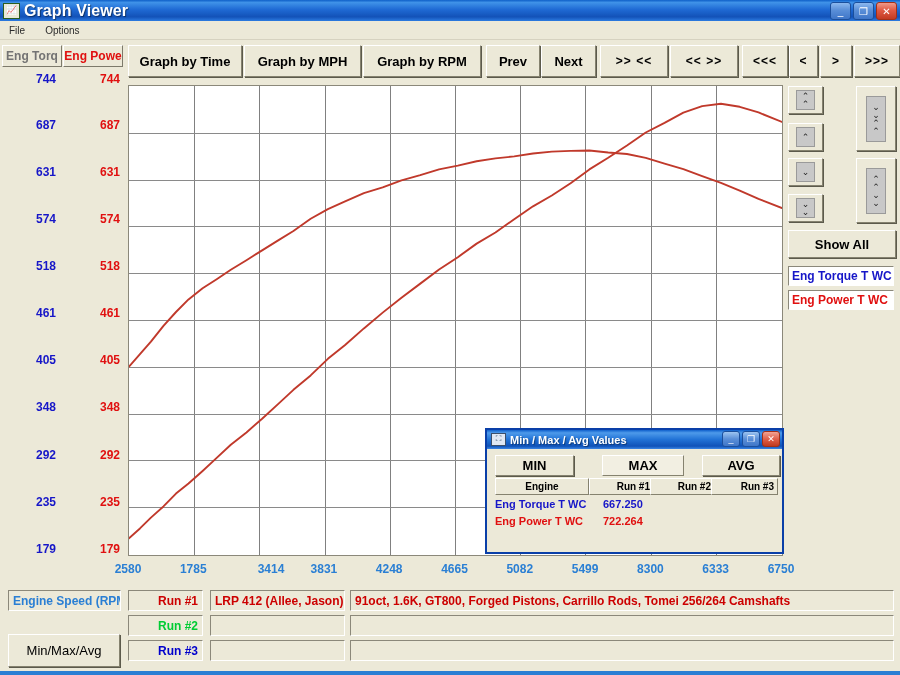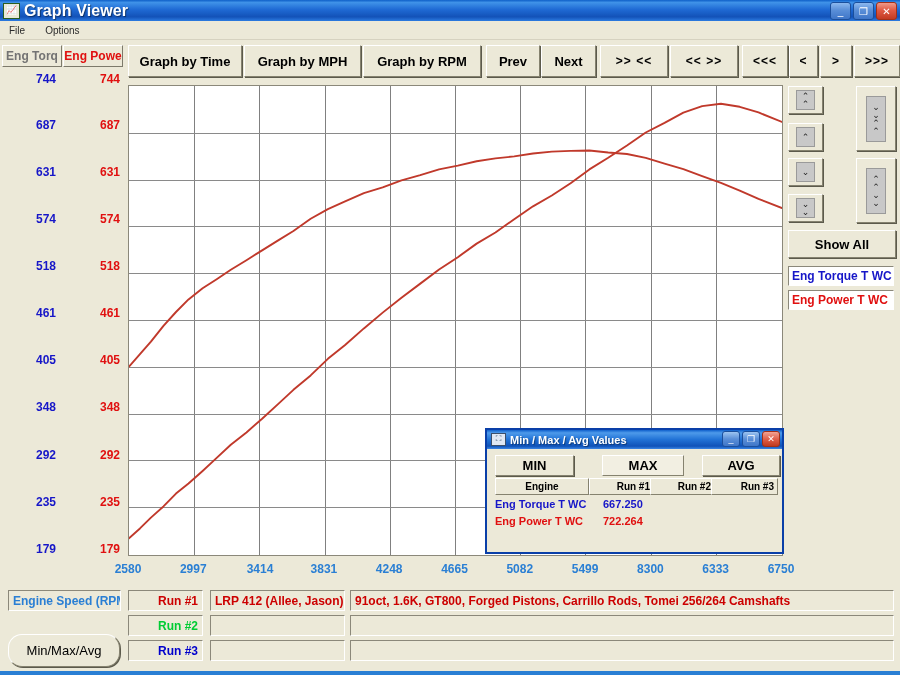--- a/index.html
+++ b/index.html
@@ -256,22 +256,22 @@
         <line x1="0" x2="653" y1="328.5" y2="328.5" stroke="#8a8a8a" stroke-width="1"></line>
         <line x1="0" x2="653" y1="374.5" y2="374.5" stroke="#8a8a8a" stroke-width="1"></line>
         <line x1="0" x2="653" y1="421.5" y2="421.5" stroke="#8a8a8a" stroke-width="1"></line>
         <path d="M0.00 280.65 L10.96 268.18 L21.92 255.65 L34.45 239.79 L46.98 226.01 L59.51 213.42 L73.60 202.31 L87.69 193.19 L101.79 183.76 L117.45 174.25 L133.11 164.33 L148.76 154.64 L164.42 145.02 L181.65 132.74 L198.88 123.11 L216.10 115.49 L234.89 107.13 L253.68 101.39 L272.47 94.37 L291.27 89.14 L310.06 83.36 L328.85 79.59 L347.64 75.24 L366.43 72.37 L385.22 70.39 L404.01 67.55 L422.81 65.59 L441.60 64.83 L460.39 64.53 L479.18 66.55 L497.97 68.01 L516.76 71.81 L535.55 77.59 L554.35 83.16 L573.14 90.20 L591.93 96.98 L610.72 104.54 L629.51 112.95 L653.00 122.08" fill="none" stroke="#c0392b" stroke-width="1.9" stroke-linejoin="round" stroke-linecap="round"></path>
         <path d="M0.00 452.21 L10.96 442.42 L21.92 431.66 L34.45 420.46 L46.98 407.61 L59.51 397.55 L73.60 384.94 L87.69 371.88 L101.79 358.71 L117.45 346.43 L133.11 332.73 L148.76 318.36 L164.42 303.83 L181.65 289.40 L198.88 272.84 L216.10 258.98 L234.89 242.41 L253.68 226.62 L272.47 211.75 L291.27 197.62 L310.06 183.52 L328.85 171.18 L347.64 157.64 L366.43 146.52 L385.22 133.16 L404.01 120.33 L422.81 109.46 L441.60 97.20 L460.39 83.42 L479.18 71.74 L497.97 59.47 L516.76 46.52 L535.55 36.94 L554.35 26.69 L573.14 20.18 L591.93 17.76 L610.72 20.80 L629.51 26.44 L653.00 35.95" fill="none" stroke="#c0392b" stroke-width="1.9" stroke-linejoin="round" stroke-linecap="round"></path>
       </svg>
   </div>
 
   <div id="xaxis-labels">
       <div class="xlab" style="left: 98px;">2580</div>
-      <div class="xlab" style="left: 163.3px;">2997</div>
-      <div class="xlab" style="left: 230px;">3414</div>
+      <div class="xlab" style="left: 163.3px;">1785</div>
+      <div class="xlab" style="left: 241px;">3414</div>
       <div class="xlab" style="left: 293.9px;">3831</div>
       <div class="xlab" style="left: 359.2px;">4248</div>
       <div class="xlab" style="left: 424.5px;">4665</div>
       <div class="xlab" style="left: 489.8px;">5082</div>
       <div class="xlab" style="left: 555.1px;">5499</div>
       <div class="xlab" style="left: 620.4px;">8300</div>
       <div class="xlab" style="left: 685.7px;">6333</div>
       <div class="xlab" style="left: 751px;">6750</div>
     </div>
 
@@ -314,21 +314,21 @@
           <span style="display: block; line-height: 8px;">⌄</span>
         </div>
       </div>
       <div class="navbtn" style="left: 788px; top: 230px; width: 106px; height: 26px; font-size: 13px; font-weight: bold; color: rgb(0, 0, 0);">Show All</div>
       <div class="chanlbl" style="left: 788px; top: 266px; width: 106px; color: rgb(22, 22, 200);">Eng Torque T WC</div>
       <div class="chanlbl" style="left: 788px; top: 290px; width: 106px; color: rgb(224, 16, 16);">Eng Power T WC</div>
     </div>
 
   <div id="bottompanel">
       <div class="ffield l" style="left: 8px; top: 590px; width: 113px; height: 21px; color: rgb(42, 127, 212);">Engine Speed (RPM)</div>
-      <div class="navbtn" style="left: 8px; top: 634px; width: 110px; height: 31px; font-size: 13px; color: rgb(0, 0, 0); border-radius: 14px;">Min/Max/Avg</div>
+      <div class="navbtn" style="left: 8px; top: 634px; width: 110px; height: 31px; font-size: 13px; color: rgb(0, 0, 0);">Min/Max/Avg</div>
       <div class="ffield r" style="left: 128px; top: 590px; width: 75px; height: 21px; color: rgb(204, 0, 0);">Run #1</div>
       <div class="ffield l" style="left: 210px; top: 590px; width: 135px; height: 21px; color: rgb(204, 0, 0);">LRP 412 (Allee, Jason)</div>
       <div class="ffield l" style="left: 350px; top: 590px; width: 544px; height: 21px; color: rgb(204, 0, 0);">91oct, 1.6K, GT800, Forged Pistons, Carrillo Rods, Tomei 256/264 Camshafts</div>
       <div class="ffield r" style="left: 128px; top: 615px; width: 75px; height: 21px; color: rgb(0, 204, 51);">Run #2</div>
       <div class="ffield l" style="left: 210px; top: 615px; width: 135px; height: 21px; color: rgb(0, 204, 51);"></div>
       <div class="ffield l" style="left: 350px; top: 615px; width: 544px; height: 21px; color: rgb(0, 204, 51);"></div>
       <div class="ffield r" style="left: 128px; top: 640px; width: 75px; height: 21px; color: rgb(0, 0, 204);">Run #3</div>
       <div class="ffield l" style="left: 210px; top: 640px; width: 135px; height: 21px; color: rgb(0, 0, 204);"></div>
       <div class="ffield l" style="left: 350px; top: 640px; width: 544px; height: 21px; color: rgb(0, 0, 204);"></div>
     </div>

